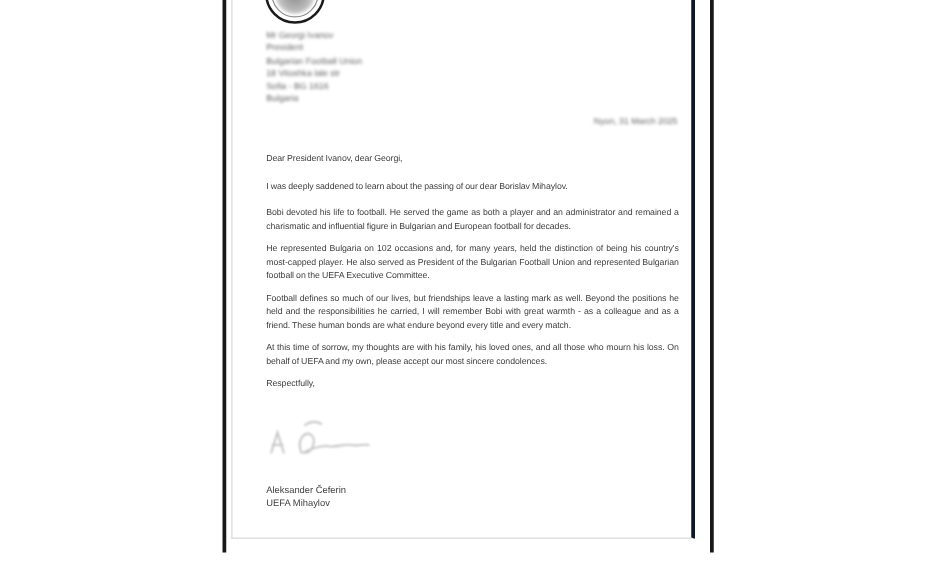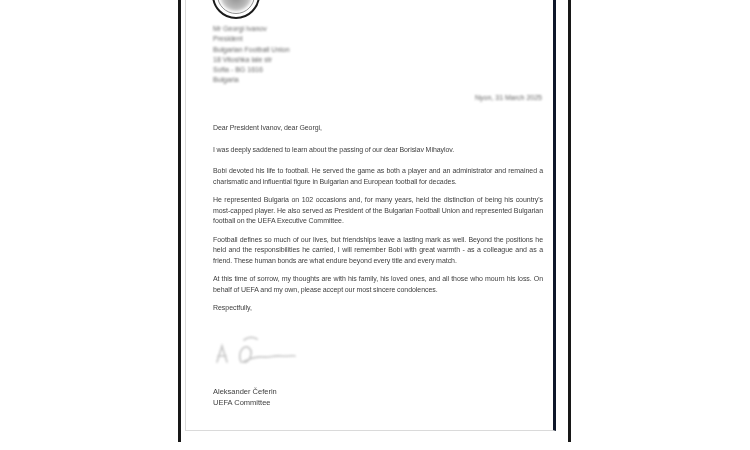--- a/index.html
+++ b/index.html
@@ -118,17 +118,17 @@
         <g fill="none" stroke="#c8c8c8" stroke-width="1.7" stroke-linecap="round">
           <path d="M 6,36 L 11,20 L 16,36 M 7,30 L 15,30"></path>
           <path d="M 33,14 C 37,11 42,11 46,13"></path>
           <path d="M 30,36 C 26,26 33,18 38,22 C 43,26 38,38 32,36 C 38,33 46,30 52,31 C 58,32 64,29 70,30 C 76,31 80,29 84,30"></path>
         </g>
       </svg>
     </div>
 
     <div class="signer">
       <div>Aleksander Čeferin</div>
-      <div>UEFA Committee</div>
+      <div>UEFA Mihaylov</div>
     </div>
 
   </div>
 </div>
 
 </body></html>

